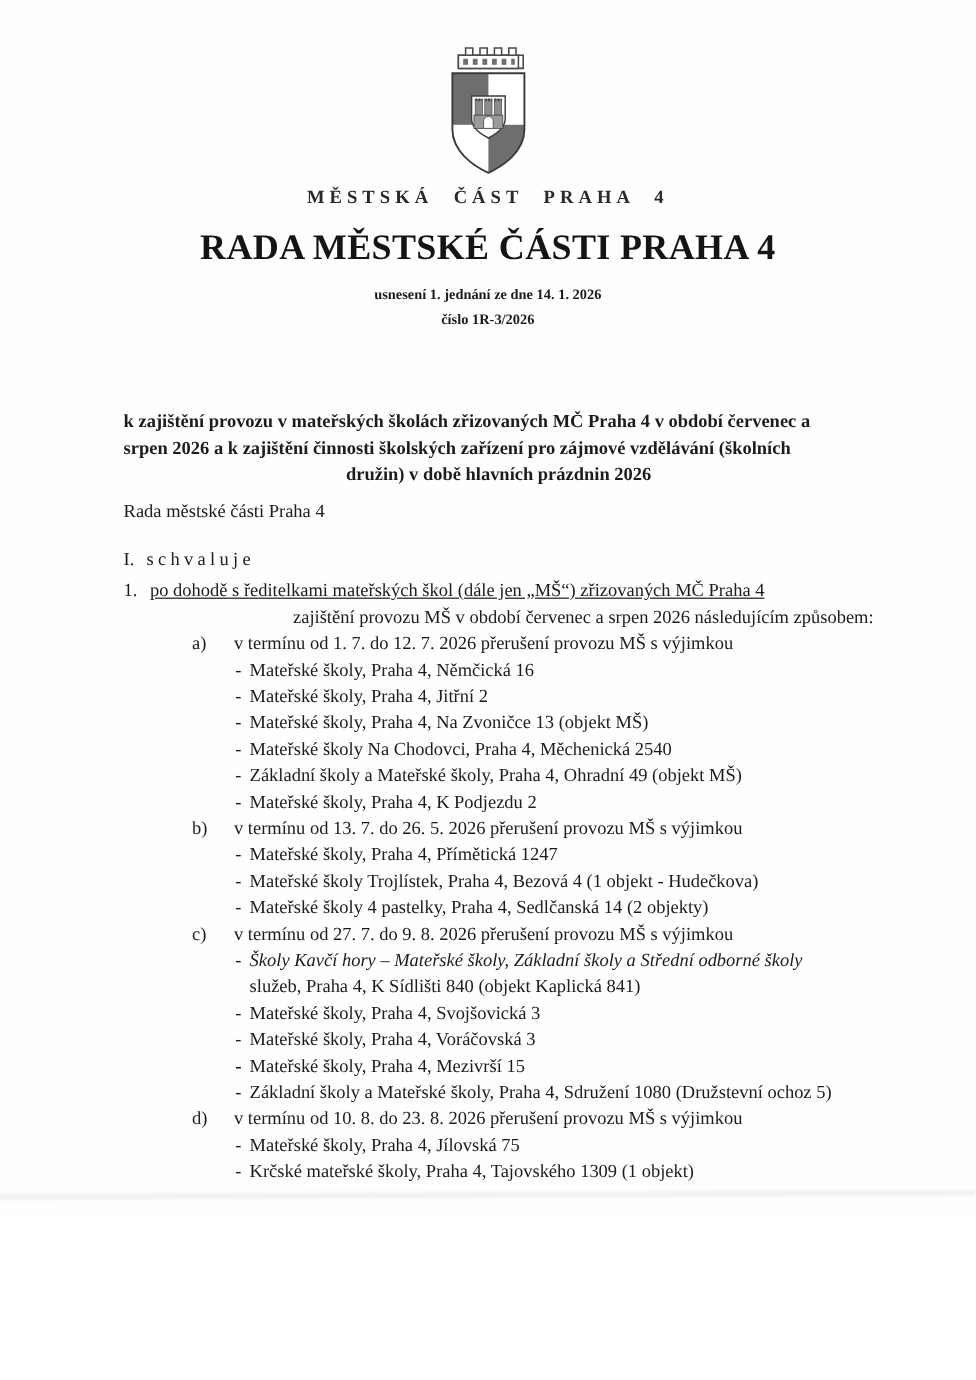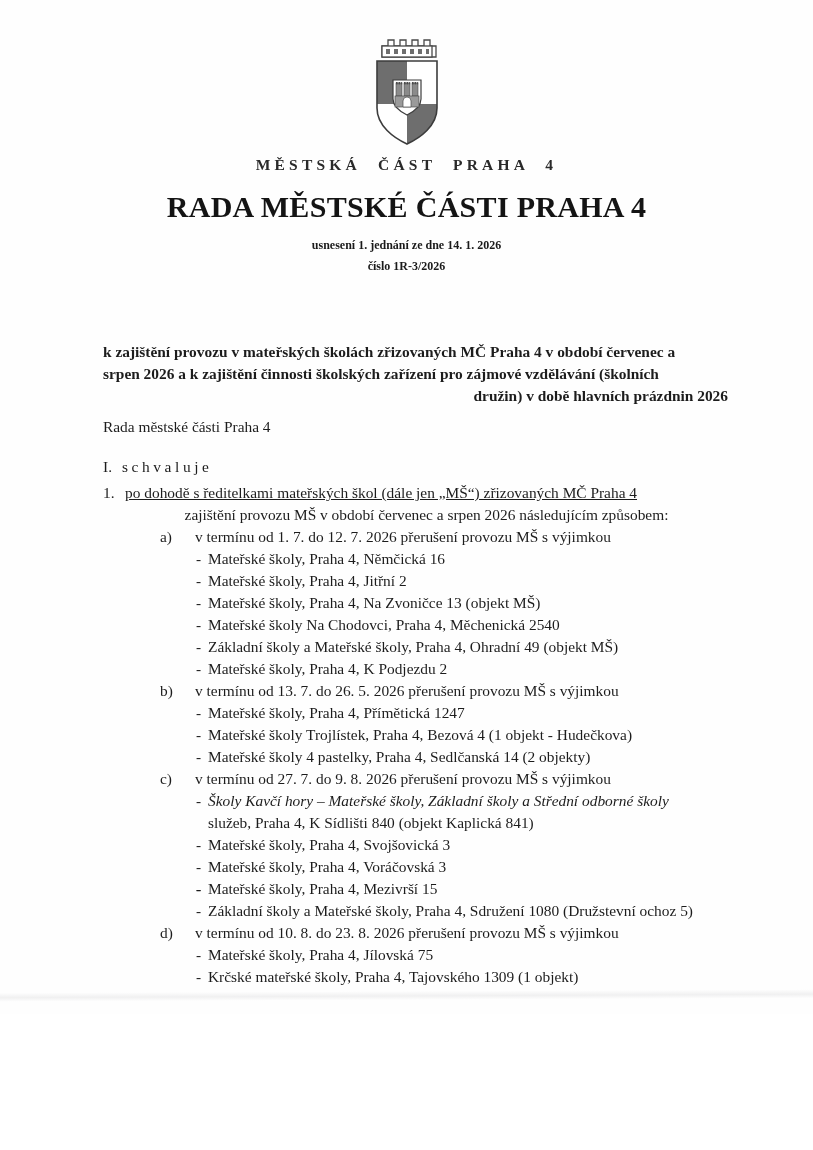--- a/index.html
+++ b/index.html
@@ -74,21 +74,21 @@
     top: 341px;
     left: 103px;
     width: 625px;
     font-weight: bold;
     font-size: 15.4px;
     line-height: 22px;
     text-align: justify;
     text-justify: inter-word;
   }
   .subject > span { display: block; }
-  .subject > span:last-child { text-align: right; }
+  .subject > span:last-child { text-align: center; }
 
   .council-line {
     position: absolute;
     top: 418px;
     left: 103px;
     font-size: 15.4px;
   }
 
   .roman-head {
     position: absolute;
@@ -117,21 +117,21 @@
     position: absolute;
     left: -22px;
     top: 0;
   }
   .numbered .just {
     display: block;
     text-align: justify;
     text-justify: inter-word;
     text-decoration: underline;
   }
-  .numbered .last { display: block; text-align: center; }
+  .numbered .last { display: block; text-align: right; }
 
   .lettered {
     position: relative;
     margin-left: 195px;
     width: 535px;
     font-size: 15.4px;
     line-height: 22px;
   }
   .lettered > .marker {
     position: absolute;

